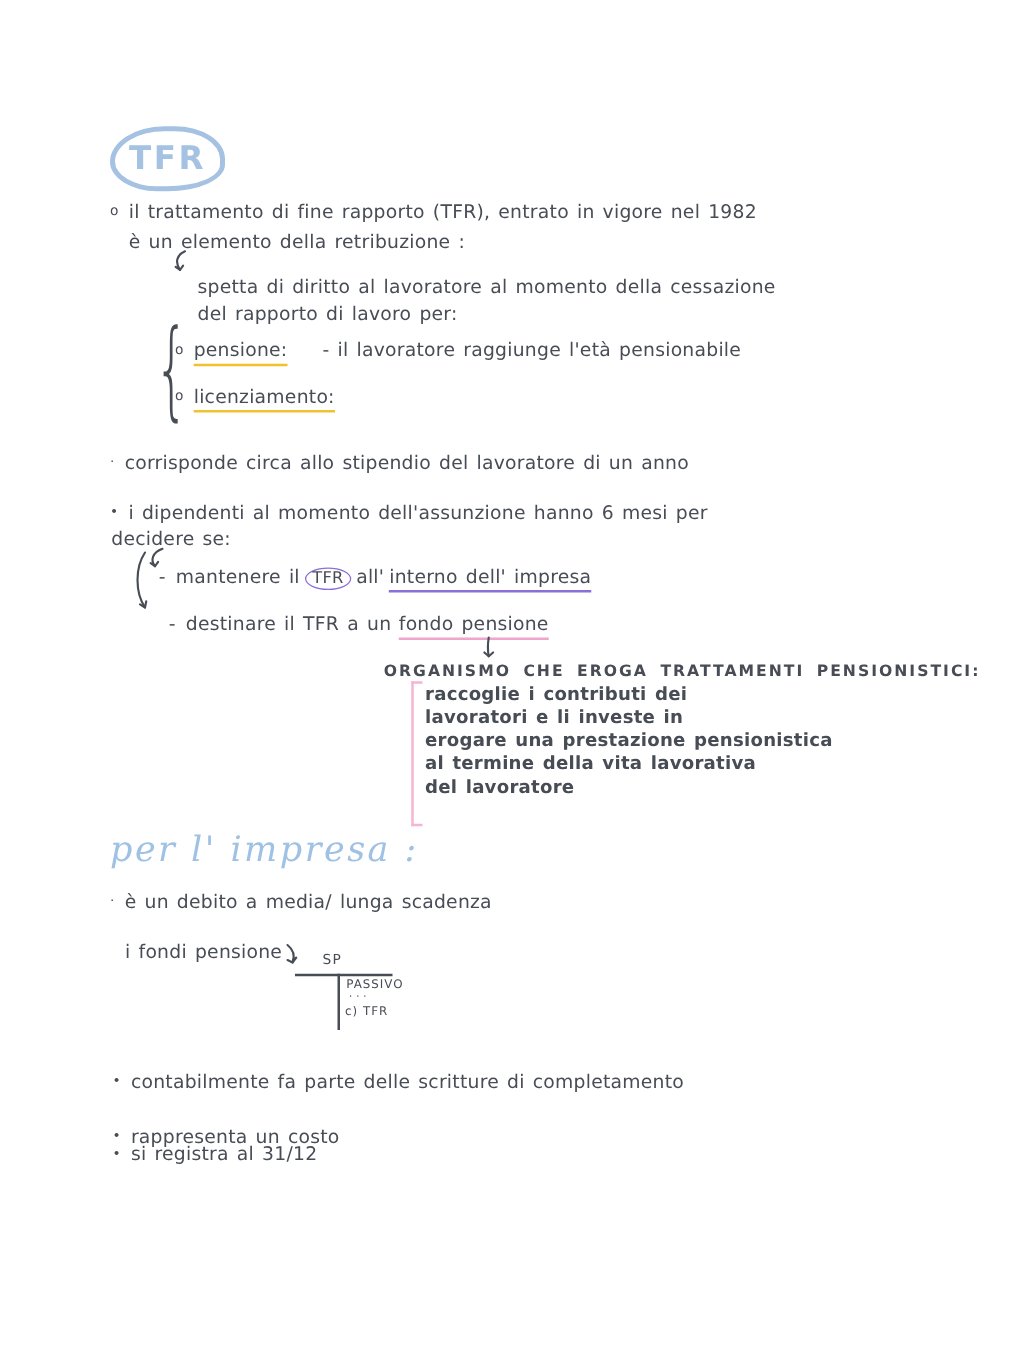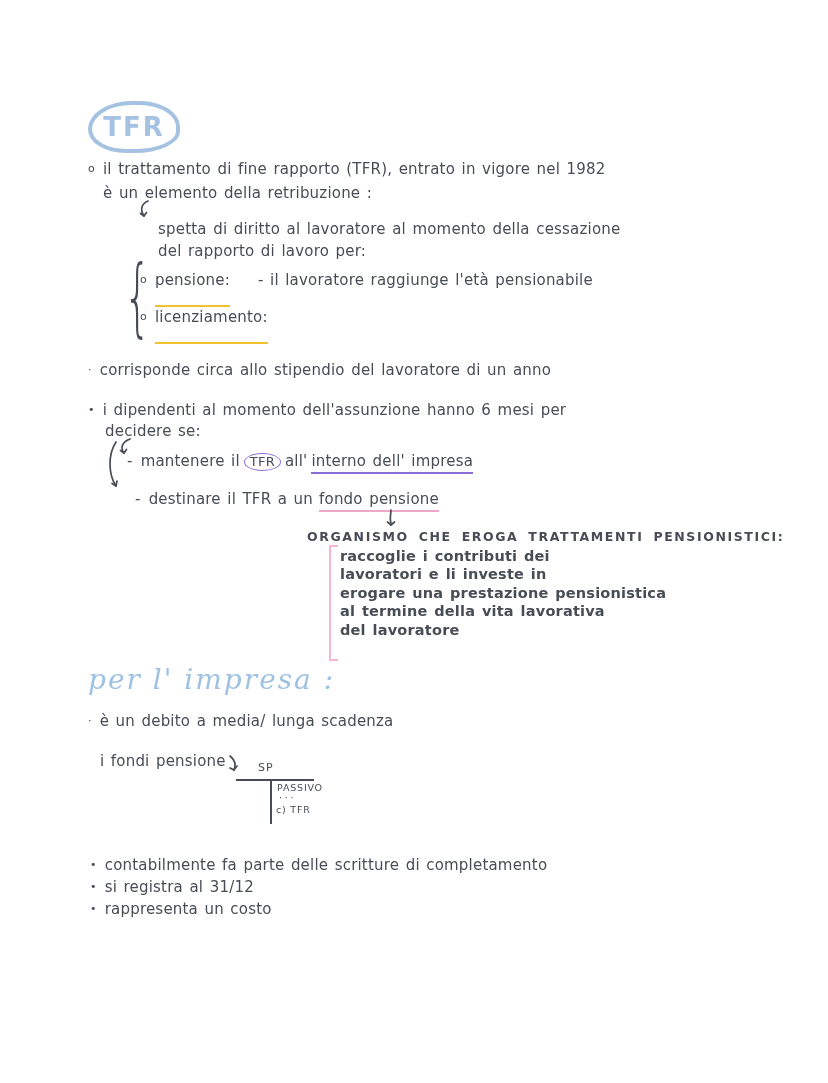--- a/index.html
+++ b/index.html
@@ -27,21 +27,21 @@
     position:absolute;left:88px;top:101px;
     width:84px;height:44px;
     border:4px solid #a5c2e2;
     border-radius:52% 48% 55% 45% / 60% 55% 45% 50%;
     display:flex;align-items:center;justify-content:center;
   }
   .tfr-badge span{
     color:#a5c2e2;font-size:26px;font-weight:bold;letter-spacing:2px;
   }
   
-  .u-yellow{border-bottom:2.5px solid #f2c12e;padding-bottom:16px;}
+  .u-yellow{border-bottom:2.5px solid #f2c12e;padding-bottom:2px;}
   .u-purple{border-bottom:2.5px solid #8b6fd8;padding-bottom:2px;}
   .u-pink{border-bottom:2.5px solid #eea6cb;padding-bottom:2px;}
   
   .tfr-circle{
     display:inline-block;
     border:1.8px solid #8b6fd8;
     border-radius:50%;
     padding:0 5px 1px 5px;
     margin:0 4px;
     font-size:13px;
@@ -110,21 +110,21 @@
 
   <div class="hand" style="left:158px;top:220px"><span>spetta di diritto al lavoratore al momento della cessazione</span></div>
   <div class="hand" style="left:158px;top:242px"><span>del rapporto di lavoro per:</span></div>
 
   <div class="brace">{</div>
   <div class="hand" style="left:140px;top:271px"><span class="marker small-dot">o</span><span class="u-yellow">pensione:</span><span style="margin-left:28px">- il lavoratore raggiunge l'età pensionabile</span></div>
   <div class="hand" style="left:140px;top:308px"><span class="marker small-dot">o</span><span class="u-yellow">licenziamento:</span></div>
 
   <div class="hand" style="left:88px;top:361px"><span class="marker small-dot">·</span><span>corrisponde  circa  allo stipendio del lavoratore di un anno</span></div>
   <div class="hand" style="left:88px;top:401px"><span class="marker small-dot">•</span><span>i dipendenti al momento dell'assunzione hanno 6 mesi per</span></div>
-  <div class="hand" style="left:105px;top:422px"><span>decidere  se:</span></div>
+  <div class="hand" style="left:89px;top:422px"><span>decidere  se:</span></div>
 
   <svg class="arrow-svg" style="left:104px;top:436px" width="36" height="60">
     <path d="M26 3 C18 6, 16 12, 20 17"></path>
     <path d="M20 17 l-3.5 -2.5 M20 17 l2.5 -3.5"></path>
     <path d="M12 6 C4 18, 4 38, 12 50"></path>
     <path d="M12 50 l-4 -2.5 M12 50 l1 -5"></path>
   </svg>
 
   <div class="hand" style="left:127px;top:452px"><span class="marker">-</span><span>mantenere il</span><span class="tfr-circle">TFR</span><span>all'</span><span class="u-purple" style="margin-left:4px">interno  dell' impresa</span></div>
 
@@ -156,16 +156,16 @@
   </svg>
 
   <div class="t-label">SP</div>
   <div class="t-hline"></div>
   <div class="t-vline"></div>
   <div class="t-side">PASSIVO</div>
   <div class="t-dots">· · ·</div>
   <div class="t-item">c) TFR</div>
 
   <div class="hand" style="left:90px;top:856px"><span class="marker small-dot">•</span><span>contabilmente fa parte delle scritture di completamento</span></div>
-  <div class="hand" style="left:90px;top:878px"><span class="marker small-dot">•</span><span>si registra al 31/12</span></div>
+  <div class="hand" style="left:90px;top:914px"><span class="marker small-dot">•</span><span>si registra al 31/12</span></div>
   <div class="hand" style="left:90px;top:900px"><span class="marker small-dot">•</span><span>rappresenta un costo</span></div>
 
 </div>
 
 </body></html>

